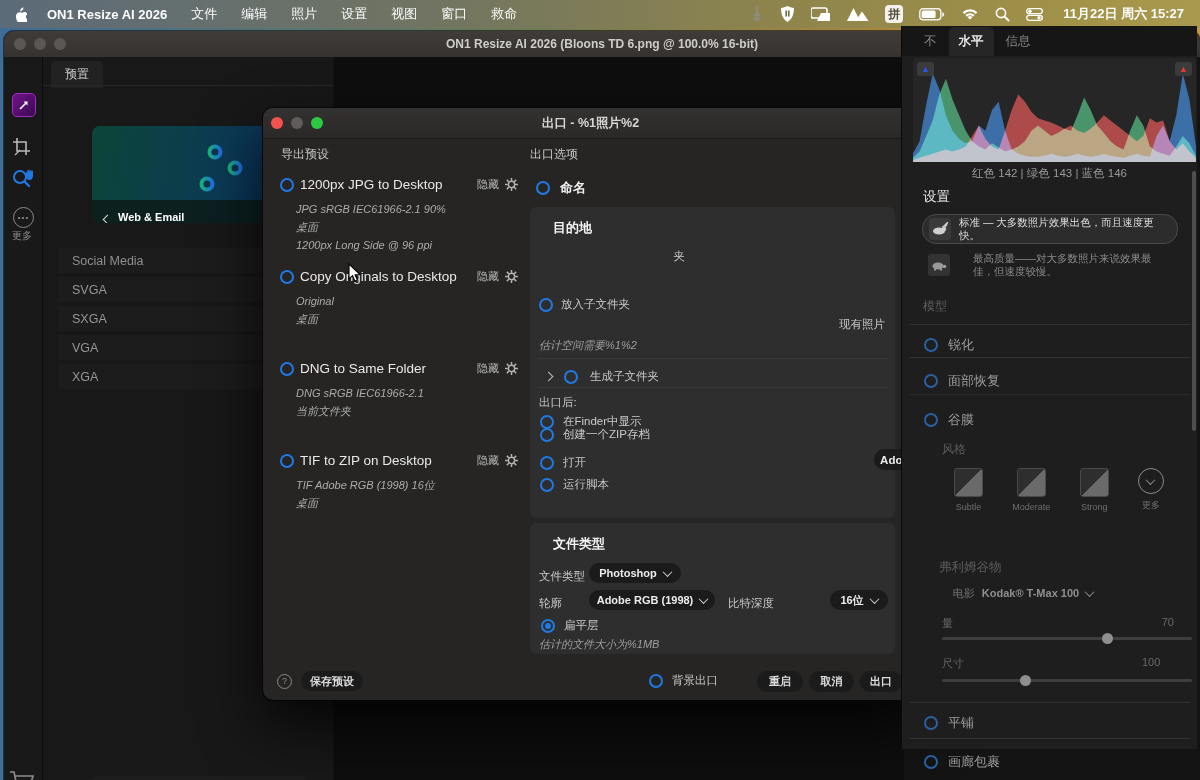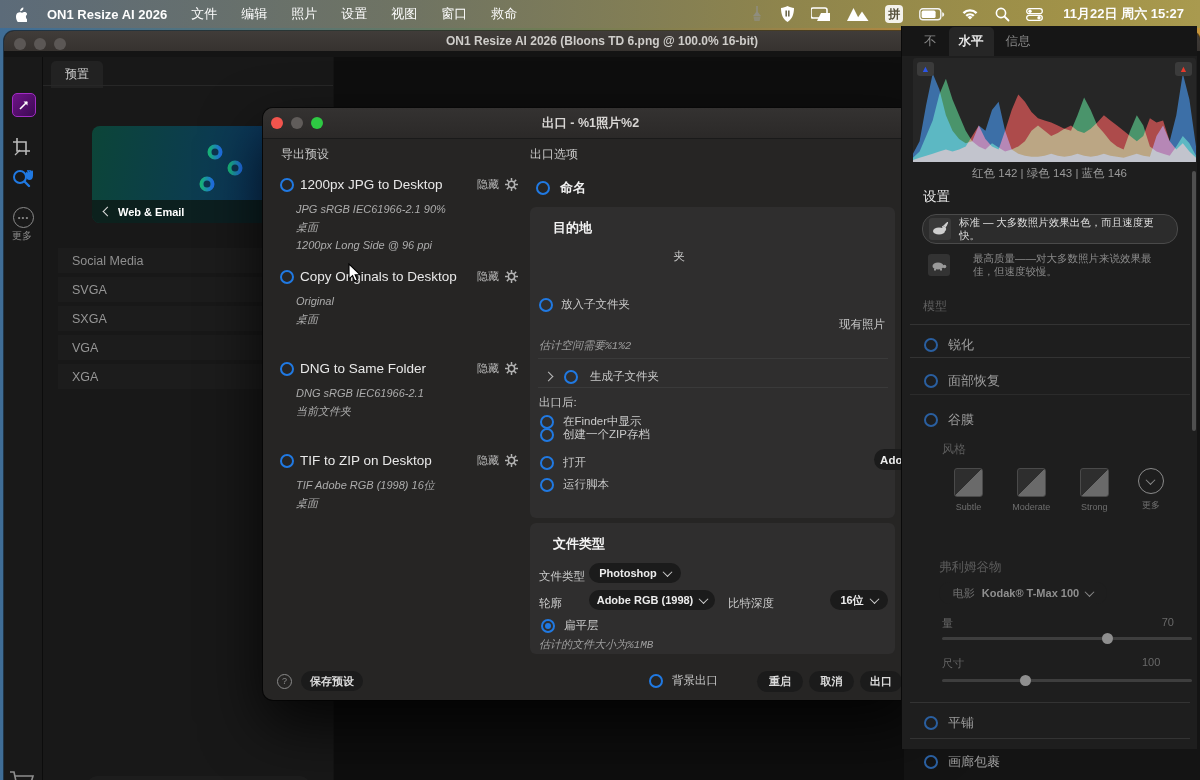--- a/index.html
+++ b/index.html
@@ -13,49 +13,49 @@
   
   #menubar{left:0;top:0;width:1200px;height:28px;
     background:linear-gradient(90deg,#5c6b79cc,#6e7260cc 35%,#8e8348cc 65%,#a29245cc 90%,#a99a4fcc),
                linear-gradient(90deg,#5c6b79,#a99a4f);
     display:flex;align-items:center;color:#fff;}
   .menu-item{padding:0 12px;font-size:13px;color:#fdfdfd;}
   .menu-appname{font-weight:700;}
   .status-ic{margin:0 8px;display:flex;align-items:center;}
   
   #window{left:4px;top:31px;width:1196px;height:749px;background:#141414;border-radius:10px 10px 0 0;box-shadow:0 0 0 1px #0008;}
-  #titlebar{left:0;top:0;width:100%;height:20px;background:linear-gradient(#403c39,#36322f);border-radius:10px 10px 0 0;display:flex;align-items:center;justify-content:center;color:#cfcdca;font-weight:700;font-size:12px;}
+  #titlebar{left:0;top:0;width:100%;height:26px;background:linear-gradient(#403c39,#36322f);border-radius:10px 10px 0 0;display:flex;align-items:center;justify-content:center;color:#cfcdca;font-weight:700;font-size:12px;}
   .tl{width:12px;height:12px;border-radius:50%;margin-right:8px;}
   .tl.dim{background:#5b5755;}
   
   #toolcol{left:0;top:26px;width:38px;height:723px;background:#191919;border-right:1px solid #0c0c0c;}
   
   #leftpanel{left:39px;top:26px;width:290px;height:723px;background:#181818;}
   .ltab{position:absolute;left:8px;top:4px;padding:5px 14px;background:#222;border-radius:5px 5px 0 0;color:#cfcfcf;font-size:12px;}
   .pcard{position:absolute;left:49px;top:69px;width:241px;height:97px;border-radius:8px 0 0 8px;background:linear-gradient(100deg,#0c4538 0%,#0c3a55 55%,#0a2d6e 100%);overflow:hidden;}
-  .pcard-bar{position:absolute;left:0;bottom:0;width:100%;height:23px;background:#0d1b18d9;display:flex;align-items:center;color:#fff;font-weight:700;font-size:11px;gap:7px;padding-left:12px;box-sizing:border-box;}
+  .pcard-bar{position:absolute;left:0;bottom:0;width:100%;height:23px;background:#0d1b18d9;display:flex;align-items:flex-end;color:#fff;font-weight:700;font-size:11px;gap:7px;padding-left:12px;box-sizing:border-box;}
   .lrow{position:absolute;left:15px;width:275px;height:25px;background:#1c1c1c;color:#969696;font-size:12.5px;display:flex;align-items:center;padding-left:14px;box-sizing:border-box;}
   .searchbox{position:absolute;left:44px;top:719px;width:214px;height:20px;background:#1d1d1d;border-radius:10px;display:flex;align-items:center;gap:6px;padding-left:9px;color:#6f6f6f;}
   
   #canvas{left:330px;top:26px;width:570px;height:723px;background:#0e0e0e;}
   
   #dialog{left:263px;top:108px;width:655px;height:592px;background:#262524;border-radius:10px;box-shadow:0 25px 60px #000c,0 0 0 1px #0a0a0a;}
   #dlg-title{left:0;top:0;width:100%;height:30px;background:linear-gradient(#343231,#2b2928);border-radius:10px 10px 0 0;border-bottom:1px solid #1a1a1a;display:flex;align-items:center;justify-content:center;color:#d8d6d4;font-weight:700;font-size:12.5px;}
   .tl2{width:12px;height:12px;border-radius:50%;margin-right:8px;}
   .radio{width:10px;height:10px;border:2px solid #2079e2;border-radius:50%;flex:none;}
   .radio.checked{display:flex;align-items:center;justify-content:center;}
   .radio.checked::after{content:"";width:6px;height:6px;background:#2079e2;border-radius:50%;}
   .radio.dim{border-color:#2a5fa0;}
   .preset-title{color:#e8e8e8;font-size:13.5px;}
   .preset-sub{color:#acacac;font-style:italic;font-size:11px;line-height:18px;}
   .hide-lbl{color:#bdbdbd;font-size:11px;}
   .card{position:absolute;background:#2f2e2e;border-radius:6px;}
   .sec-h{color:#f2f2f2;font-weight:700;font-size:13px;}
   .lbl{color:#c9c9c9;font-size:11.5px;}
-  .note{color:#9f9f9f;font-style:italic;font-size:11px;font-family:Liberation Mono, monospace;}
+  .note{color:#9f9f9f;font-style:italic;font-size:11px;}
   .pill{background:#1b1b1b;border-radius:11px;color:#ececec;font-weight:700;font-size:11px;display:flex;align-items:center;justify-content:center;gap:7px;}
   .btn{background:#1b1b1b;border-radius:11px;color:#dcdcdc;font-weight:700;font-size:11px;display:flex;align-items:center;justify-content:center;}
   .chev{width:6px;height:6px;border-right:1.6px solid #cfcfcf;border-bottom:1.6px solid #cfcfcf;transform:rotate(45deg) translate(-1px,-1px);flex:none;}
   .input{background:#1c1c1c;border-radius:4px;border:1px solid #161616;}
   
   #rightpanel{left:901px;top:26px;width:295px;height:723px;background:#1e1e1e;border-left:1px solid #0a0a0a;}
   .rtab{padding:6px 10px;color:#8a8a8a;font-size:12.5px;}
   .rtab.active{background:#262626;border-radius:5px 5px 0 0;color:#e8e8e8;font-weight:700;}
   .clipbox{position:absolute;width:17px;height:14px;background:#3b3b3b;border-radius:3px;display:flex;align-items:center;justify-content:center;font-size:9px;top:4px;}
   .rowlbl{color:#9c9c9c;font-size:13px;}

